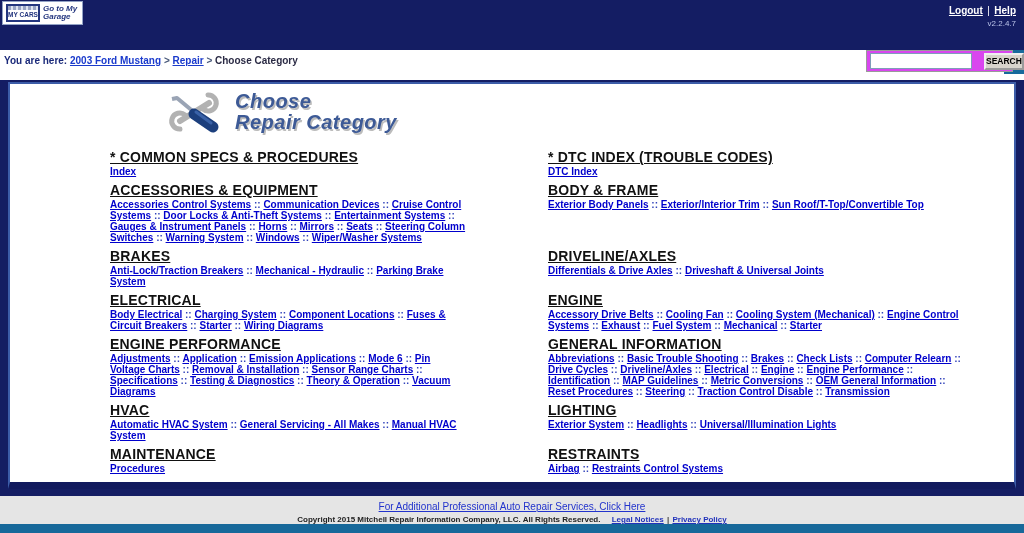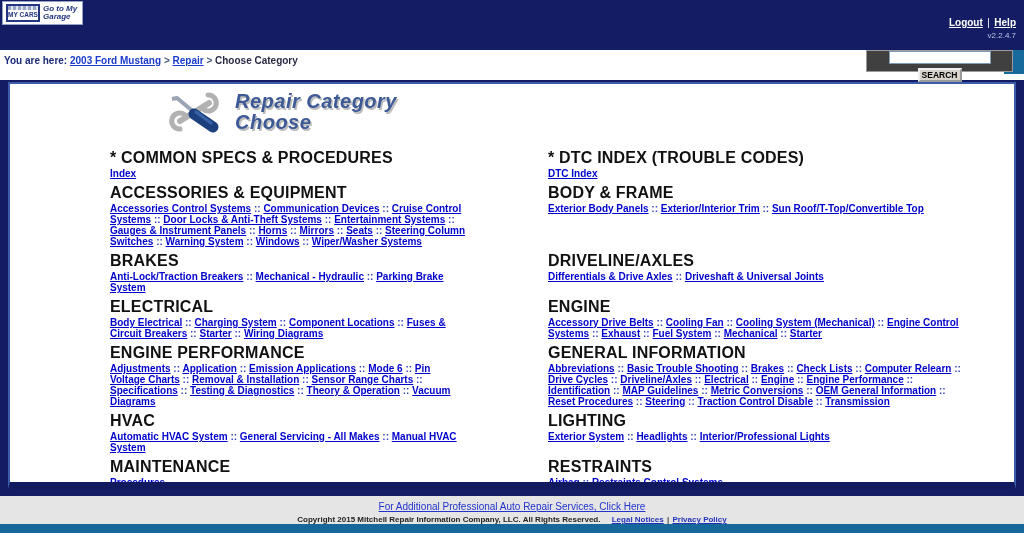--- a/index.html
+++ b/index.html
@@ -8,21 +8,21 @@
   .screen{position:relative;width:1024px;height:533px;background:#141d63;overflow:hidden;padding-left:44px;}
 
   
   .topbar{position:absolute;left:0;top:0;width:1024px;height:24px;background:#141d63;}
   .mycars{position:absolute;left:2px;top:1px;height:20px;background:#fff;border:1px solid #93a3c6;
           display:flex;align-items:center;gap:3px;padding:1px 3px;}
   .plate{border:2px solid #24367f;background:#fff;width:30px;height:14px;display:flex;flex-direction:column;}
   .plate-strip{height:4px;background:repeating-linear-gradient(90deg,#9aa6c6 0 3px,#dfe4f0 3px 5px);}
   .plate-text{font-size:6.5px;font-weight:bold;color:#24367f;text-align:center;line-height:9px;letter-spacing:0;}
   .garage-label{font-size:8px;font-weight:bold;font-style:italic;color:#24367f;line-height:8.5px;width:36px;}
-  .top-right{position:absolute;right:8px;top:12px;text-align:right;margin-left:28px;}
+  .top-right{position:absolute;right:8px;top:0;text-align:right;margin-left:28px;}
   .top-links a{color:#fff;font-size:10px;font-weight:bold;text-decoration:underline;}
   .top-links .pipe{color:#fff;font-size:10px;}
   .version{color:#b9c2e8;font-size:8px;margin-top:1px;}
 
   
   .logobar{position:absolute;left:0;top:24px;width:1024px;height:26px;
            background:linear-gradient(180deg,#31419b 0%,#1c2a7e 45%,#0f1a5e 100%);}
   .logo{position:absolute;left:5px;top:1px;}
   .logo-row{display:flex;align-items:center;gap:3px;}
   .brand{color:#fff;font-weight:bold;font-style:italic;font-size:15px;letter-spacing:0.3px;
@@ -41,39 +41,39 @@
   
   .crumbrow{position:absolute;left:0;top:50px;width:1024px;height:30px;background:#fff;}
   .crumb{padding:5px 0 0 4px;font-size:10px;}
   .crumb-prefix{font-weight:bold;color:#1b2a7a;}
   .crumb-link{font-weight:bold;color:#1a3acc;text-decoration:underline;}
   .crumb-sep{font-weight:bold;color:#49597a;}
   .crumb-current{font-weight:bold;color:#2a2a44;}
 
   
   .search-teal{position:absolute;left:1004px;top:50px;width:20px;height:24px;background:#176a9c;}
-  .searchpanel{position:absolute;left:866px;top:50px;width:147px;height:22px;background:#404040;
-               border:1px solid #9a9a9a;box-sizing:border-box;display:flex;align-items:center;gap:4px;padding:0 3px;flex-direction:column;}
+  .searchpanel{position:absolute;left:866px;top:50px;width:147px;height:22px;background:#d946ef;
+               border:1px solid #9a9a9a;box-sizing:border-box;display:flex;align-items:center;gap:12px;padding:0 3px;}
   .searchbox{width:96px;height:14px;border:1px solid #7f9db9;font-size:10px;padding:0 2px;}
   .searchbtn{width:44px;height:17px;font-size:8.5px;font-weight:bold;color:#000;background:#d8d4cc;
              border:2px outset #efefef;line-height:10px;padding:0;font-family:"Liberation Sans",sans-serif;}
 
   
   .mainbox{position:absolute;left:8px;top:82px;width:1008px;height:407px;box-sizing:border-box;
            background:#fff;border:2px solid #3c5ca8;border-bottom:7px solid #111a5e;overflow:hidden;}
   .pagehead{margin:5px 0 0 155px;display:flex;align-items:flex-start;gap:12px;height:50px;}
   .tools-icon svg{display:block;}
   .pagetitle{font-size:20px;line-height:21px;font-weight:bold;font-style:italic;color:#3d5a96;
              letter-spacing:0.5px;text-shadow:1.5px 1.5px 0 #bcbcbc;margin-top:2px;}
 
   .cats{margin-top:10px;border-collapse:collapse;width:100%;table-layout:fixed;}
   .cats td{vertical-align:top;}
   td.cat-left{width:501px;padding:0 45px 5px 100px;box-sizing:border-box;}
   td.cat-right{padding:0 48px 5px 37px;box-sizing:border-box;}
-  .cat-title{font-size:16px;font-weight:bold;color:#111;letter-spacing:0.2px;margin-bottom:1px;}
+  .cat-title{font-size:14px;font-weight:bold;color:#111;letter-spacing:0.2px;margin-bottom:1px;text-decoration:underline;}
   .cat-links{font-size:10px;line-height:11px;}
   .cat-link{color:#0000cc;font-weight:bold;text-decoration:underline;}
   .sep{color:#3344bb;font-weight:bold;}
 
   
   .footer{position:absolute;left:0;top:496px;width:1024px;height:28px;background:#e5e5e5;text-align:center;}
   .f-link{font-size:10px;color:#2233cc;text-decoration:underline;line-height:10px;}
   .f-copy{font-size:8px;font-weight:bold;color:#222;line-height:9px;margin-top:1px;}
   .f-small-link{font-size:8px;font-weight:bold;color:#2233bb;text-decoration:underline;margin-left:9px;}
   .f-pipe{color:#444;margin:0 1px;}
@@ -131,22 +131,22 @@
             <path d="M15 40 a8 8 0 1 1 5 -14" stroke-width="5"></path>
             <path d="M43 6 a8 8 0 1 1 -5 14" stroke-width="5"></path>
           </g>
 
           <path d="M7 10 L12 9 L30 24" fill="none" stroke="#9aa4b5" stroke-width="4" stroke-linejoin="round"></path>
           <path d="M29 25 L48 38" fill="none" stroke="#1c3f7d" stroke-width="11" stroke-linecap="round"></path>
           <path d="M31 23 L46 34" fill="none" stroke="#3a62a8" stroke-width="3" stroke-linecap="round"></path>
         </svg>
       </span>
       <div class="pagetitle">
+        <div>Choose</div>
         <div>Repair Category</div>
-        <div>Choose</div>
       </div>
     </div>
     <table class="cats">
       <tbody>
           <tr>
             <td class="cat-left">
               <div class="cat-title">* COMMON SPECS &amp; PROCEDURES</div>
               <div class="cat-links"><a href="#" class="cat-link">Index</a></div>
             </td>
             <td class="cat-right">
@@ -194,21 +194,21 @@
               <div class="cat-links"><a href="#" class="cat-link">Abbreviations</a><span class="sep"> :: </span><a href="#" class="cat-link">Basic Trouble Shooting</a><span class="sep"> :: </span><a href="#" class="cat-link">Brakes</a><span class="sep"> :: </span><a href="#" class="cat-link">Check Lists</a><span class="sep"> :: </span><a href="#" class="cat-link">Computer Relearn</a><span class="sep"> :: </span><a href="#" class="cat-link">Drive Cycles</a><span class="sep"> :: </span><a href="#" class="cat-link">Driveline/Axles</a><span class="sep"> :: </span><a href="#" class="cat-link">Electrical</a><span class="sep"> :: </span><a href="#" class="cat-link">Engine</a><span class="sep"> :: </span><a href="#" class="cat-link">Engine Performance</a><span class="sep"> :: </span><a href="#" class="cat-link">Identification</a><span class="sep"> :: </span><a href="#" class="cat-link">MAP Guidelines</a><span class="sep"> :: </span><a href="#" class="cat-link">Metric Conversions</a><span class="sep"> :: </span><a href="#" class="cat-link">OEM General Information</a><span class="sep"> :: </span><a href="#" class="cat-link">Reset Procedures</a><span class="sep"> :: </span><a href="#" class="cat-link">Steering</a><span class="sep"> :: </span><a href="#" class="cat-link">Traction Control Disable</a><span class="sep"> :: </span><a href="#" class="cat-link">Transmission</a></div>
             </td>
           </tr>
           <tr>
             <td class="cat-left">
               <div class="cat-title">HVAC</div>
               <div class="cat-links"><a href="#" class="cat-link">Automatic HVAC System</a><span class="sep"> :: </span><a href="#" class="cat-link">General Servicing - All Makes</a><span class="sep"> :: </span><a href="#" class="cat-link">Manual HVAC System</a></div>
             </td>
             <td class="cat-right">
               <div class="cat-title">LIGHTING</div>
-              <div class="cat-links"><a href="#" class="cat-link">Exterior System</a><span class="sep"> :: </span><a href="#" class="cat-link">Headlights</a><span class="sep"> :: </span><a href="#" class="cat-link">Interior/Professional Lights</a></div>
+              <div class="cat-links"><a href="#" class="cat-link">Exterior System</a><span class="sep"> :: </span><a href="#" class="cat-link">Headlights</a><span class="sep"> :: </span><a href="#" class="cat-link">Universal/Illumination Lights</a></div>
             </td>
           </tr>
           <tr>
             <td class="cat-left">
               <div class="cat-title">MAINTENANCE</div>
               <div class="cat-links"><a href="#" class="cat-link">Procedures</a></div>
             </td>
             <td class="cat-right">
               <div class="cat-title">RESTRAINTS</div>
               <div class="cat-links"><a href="#" class="cat-link">Airbag</a><span class="sep"> :: </span><a href="#" class="cat-link">Restraints Control Systems</a></div>

